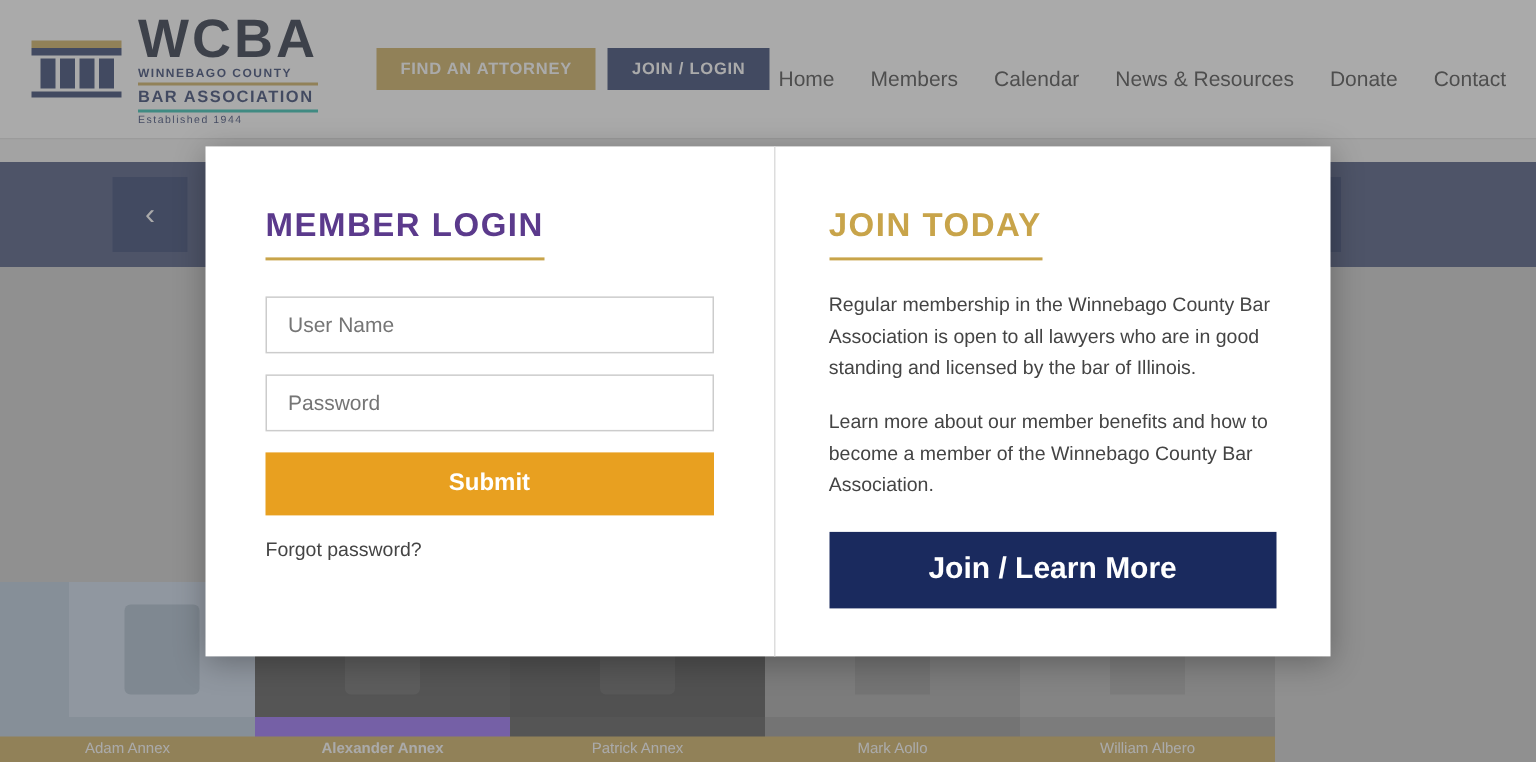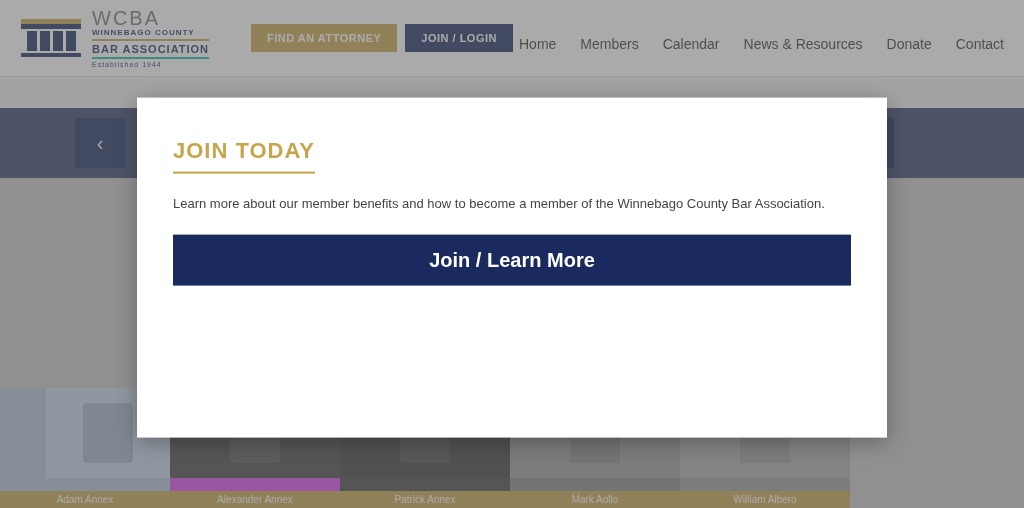--- a/index.html
+++ b/index.html
@@ -32,23 +32,23 @@
       z-index: 1;
     }
 
     .logo-area {
       display: flex;
       flex-direction: column;
       align-items: flex-start;
     }
 
     .logo-wcba {
-      font-size: 20px;
-      font-weight: 400;
-      color: #737373;
+      font-size: 36px;
+      font-weight: 700;
+      color: #0f172a;
       letter-spacing: 2px;
       line-height: 1;
     }
 
     .logo-sub {
       font-size: 8px;
       color: #1a2a5e;
       letter-spacing: 1px;
       text-transform: uppercase;
       font-weight: bold;
@@ -349,21 +349,21 @@
       <span style="color:#fff;font-size:20px;">›</span>
     </div>
 
     <div class="person-cards">
       <div class="person-card" style="background:#b0c4d8;">
         <div style="width:100%;height:90px;background:#c5d5e8;display:flex;align-items:center;justify-content:center;">
           <div style="width:50px;height:60px;background:#a0b4c8;border-radius:4px;"></div>
         </div>
         <div class="person-name-bar">Adam Annex</div>
       </div>
-      <div class="person-card" style="background:#d946ef;">
+      <div class="person-card" style="background:#8b5cf6;font-weight:bold;">
         <div style="width:100%;height:90px;background:#444;display:flex;align-items:center;justify-content:center;">
           <div style="width:50px;height:60px;background:#555;border-radius:4px;"></div>
         </div>
         <div class="person-name-bar">Alexander Annex</div>
       </div>
       <div class="person-card" style="background:#444;">
         <div style="width:100%;height:90px;background:#3a3a3a;display:flex;align-items:center;justify-content:center;">
           <div style="width:50px;height:60px;background:#4a4a4a;border-radius:4px;"></div>
         </div>
         <div class="person-name-bar">Patrick Annex</div>
@@ -381,23 +381,39 @@
         <div class="person-name-bar">William Albero</div>
       </div>
     </div>
   </div>
 </div>
 
 <div class="overlay"></div>
 
 <div class="modal">
 
+  <div class="modal-left">
+    <h2>MEMBER LOGIN</h2>
+
+    <div class="form-group">
+      <input class="form-input" type="text" placeholder="User Name" style="">
+    </div>
+
+    <div class="form-group">
+      <input class="form-input" type="password" placeholder="Password" style="">
+    </div>
+
+    <button class="btn-submit">Submit</button>
+
+    <a class="forgot-link">Forgot password?</a>
+  </div>
 
   <div class="modal-right">
     <h2>JOIN TODAY</h2>
 
+    <p class="join-text">Regular membership in the Winnebago County Bar Association is open to all lawyers who are in good standing and licensed by the bar of Illinois.</p>
 
     <p class="join-text">Learn more about our member benefits and how to become a member of the Winnebago County Bar Association.</p>
 
     <button class="btn-join-learn">Join / Learn More</button>
   </div>
 
 </div>
 
 </body></html>

